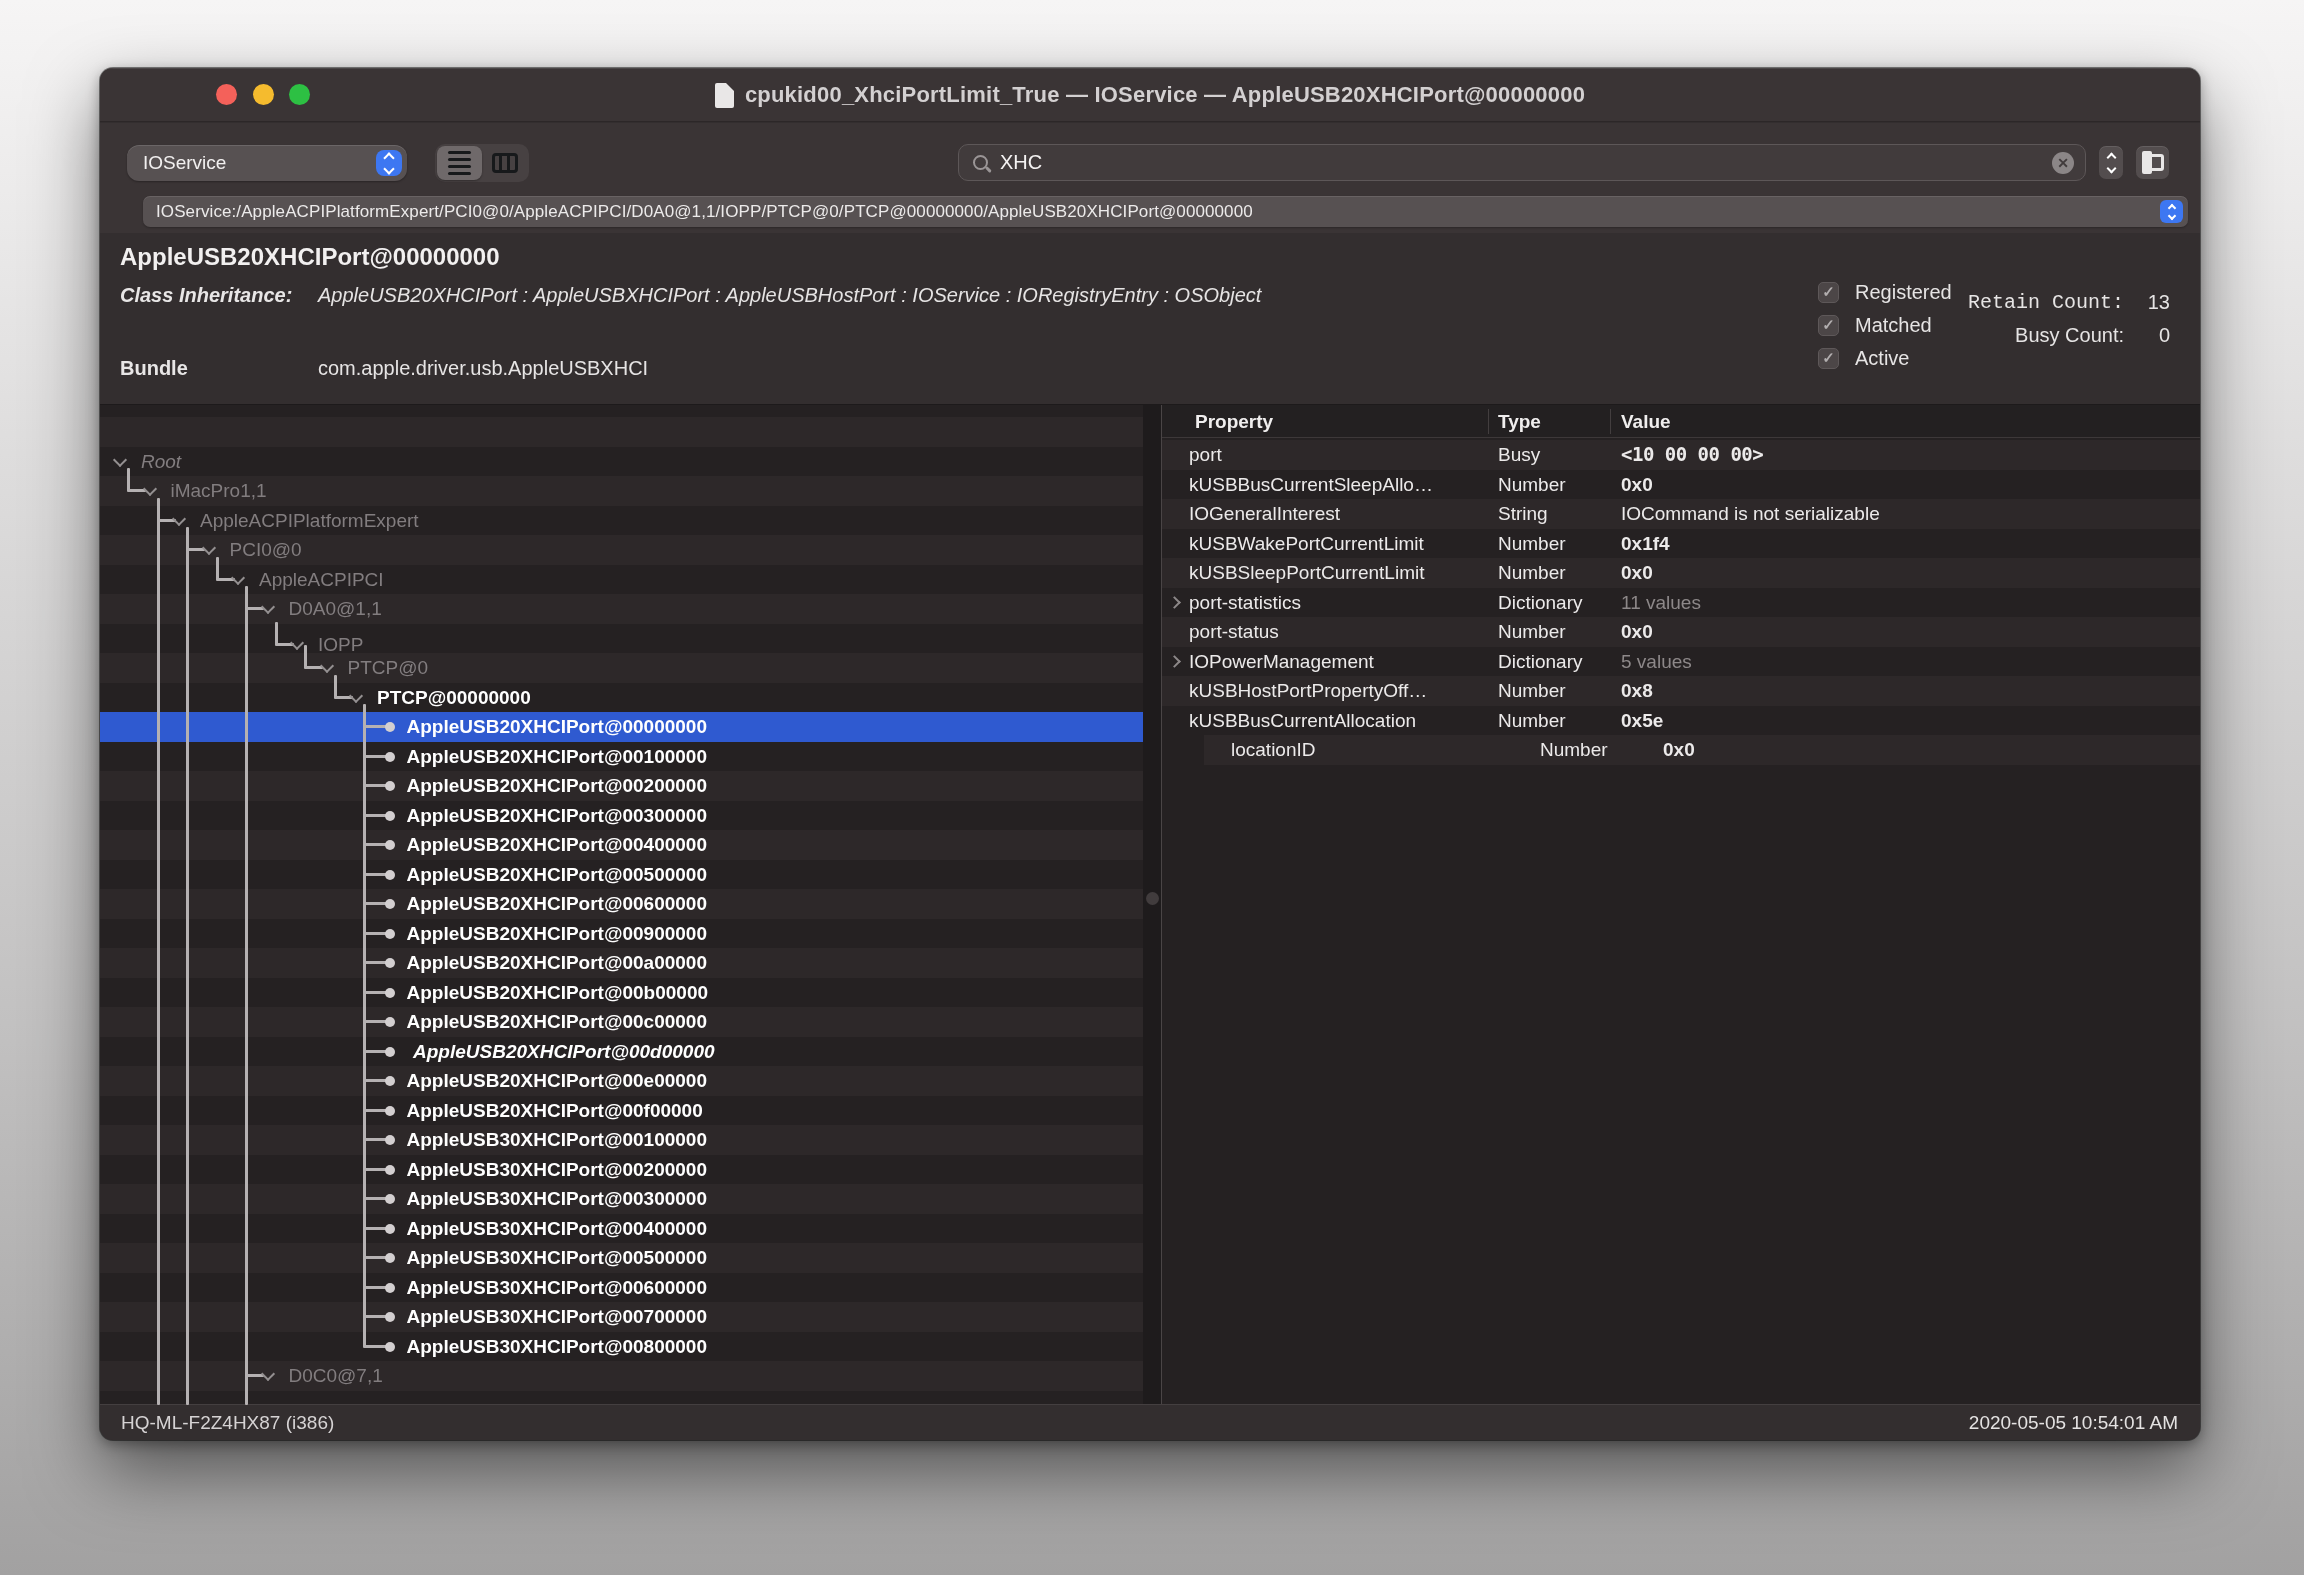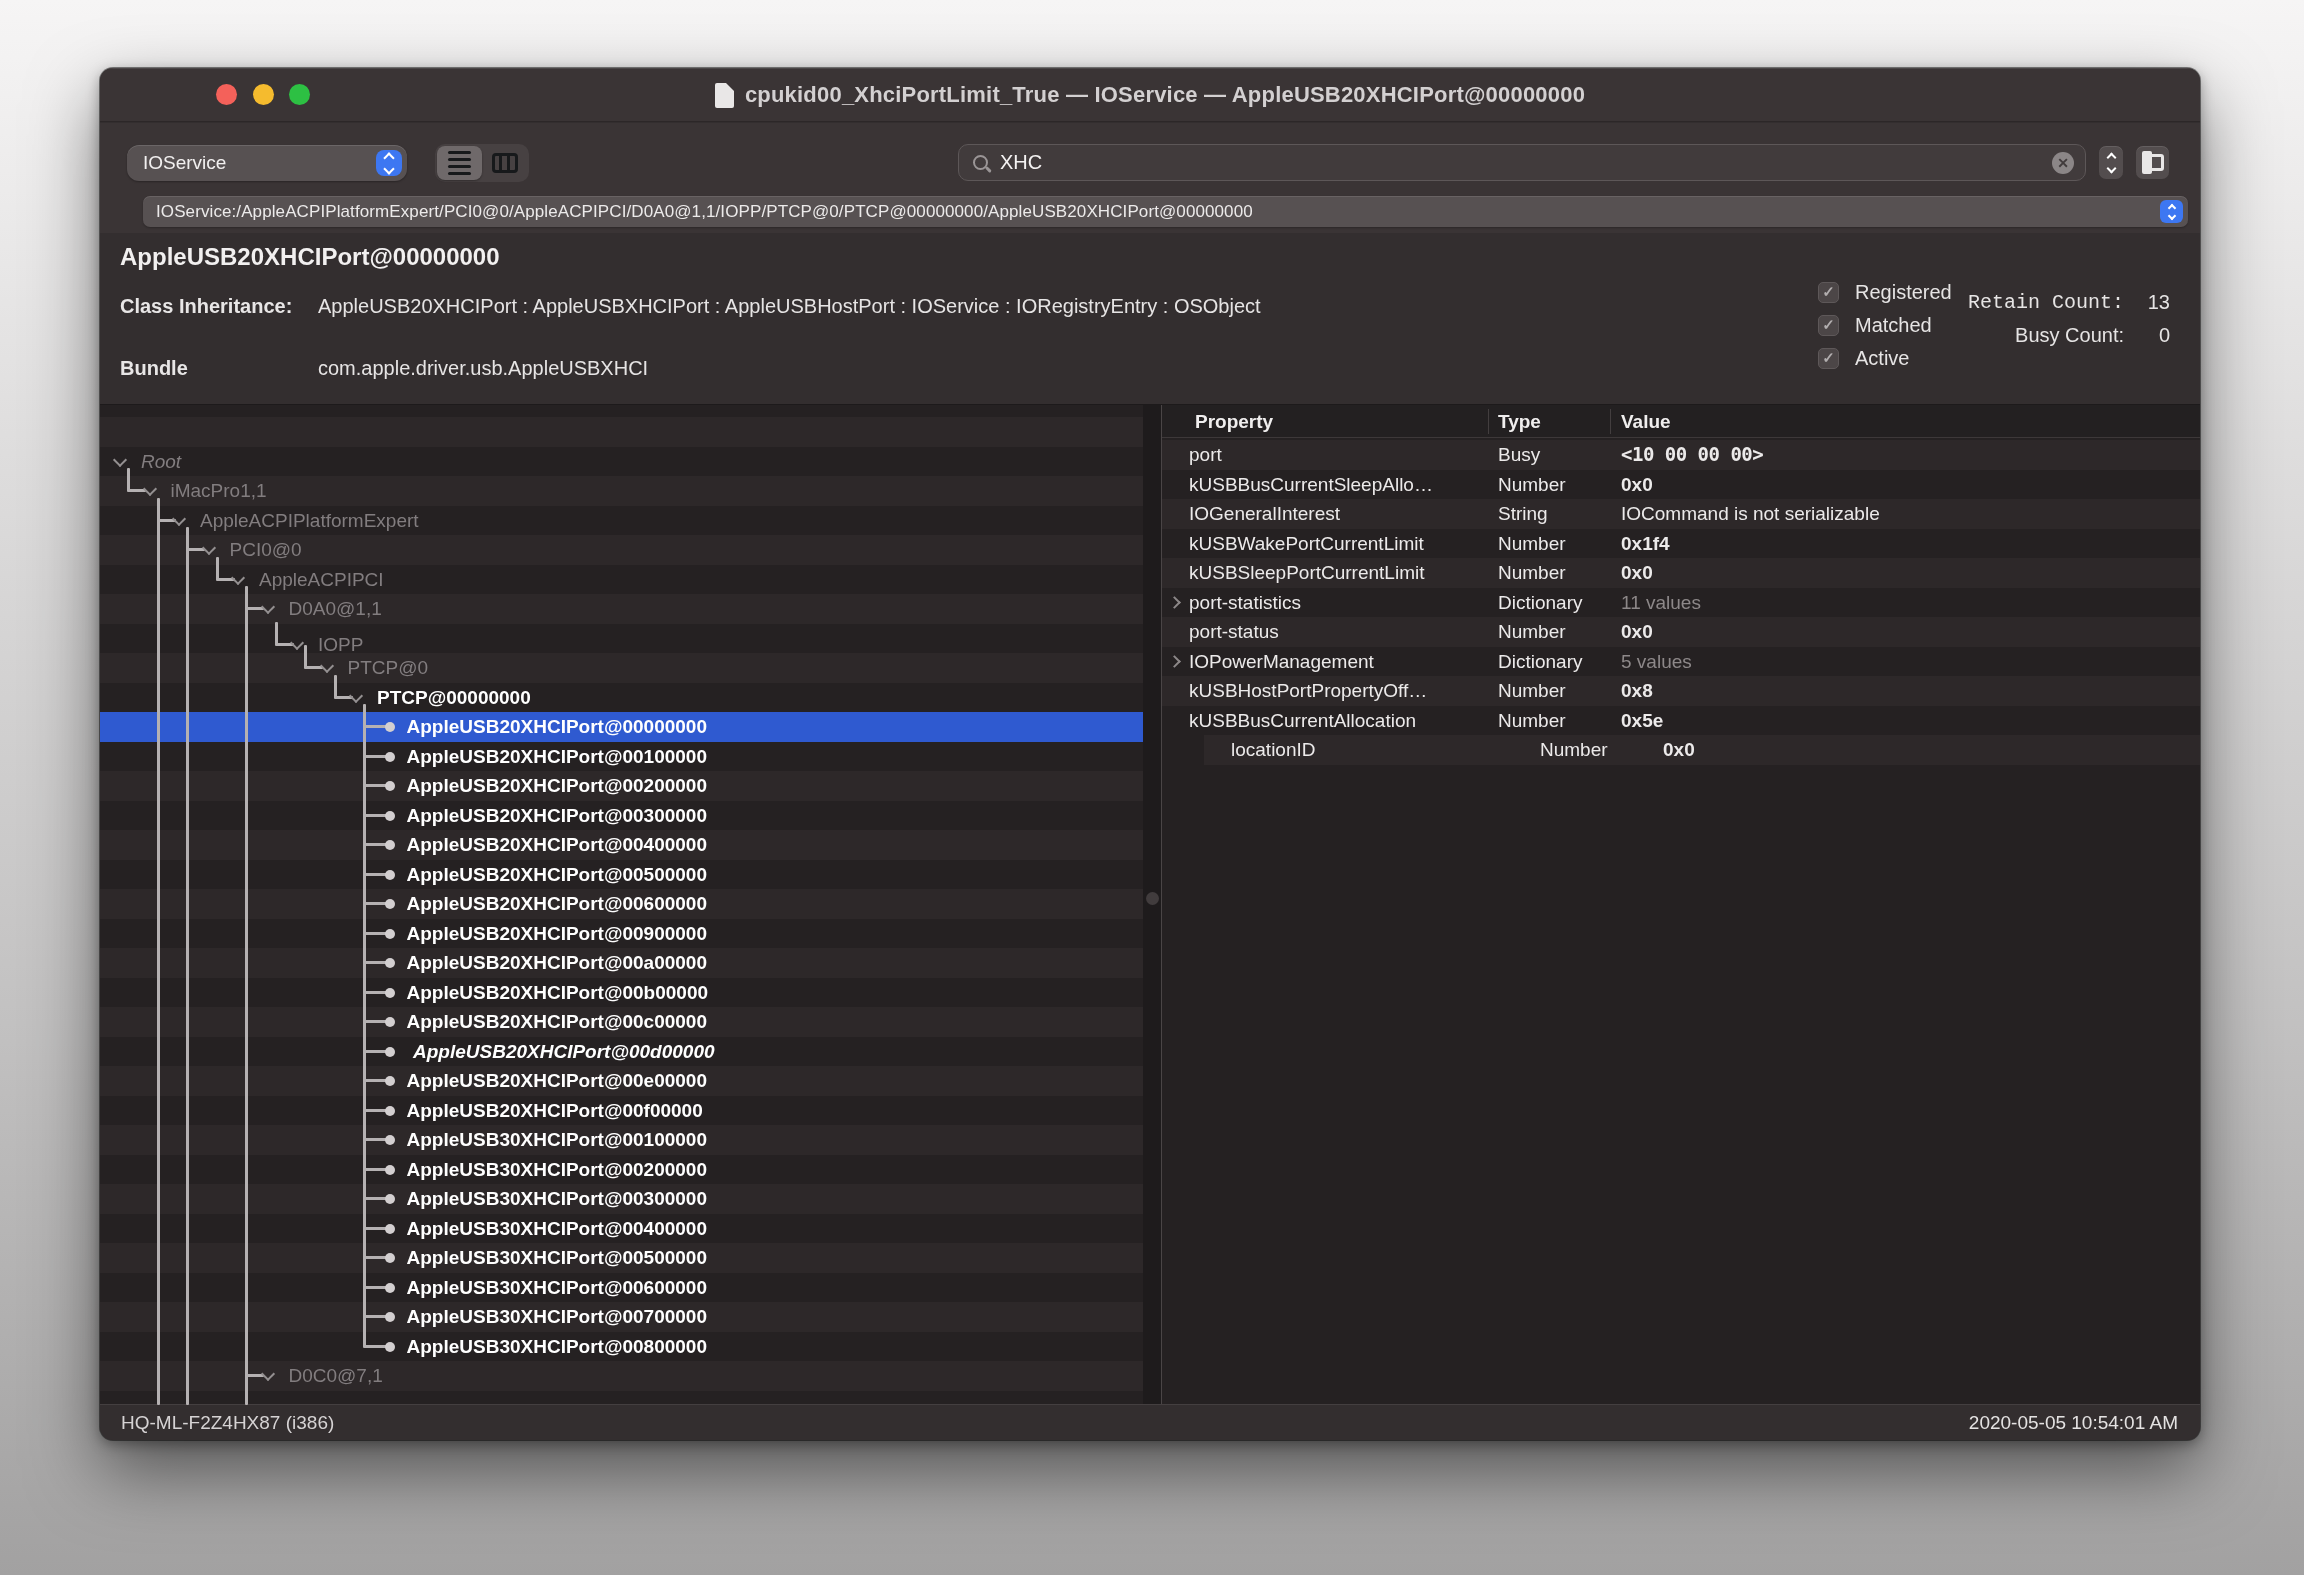--- a/index.html
+++ b/index.html
@@ -80,21 +80,21 @@
   }
   .path-text { margin-left:13px; font-size:17px; color:#eceaea; letter-spacing:.1px; white-space:nowrap; }
   .path-stepper { position:absolute; right:5px; top:4px; width:23px; height:23px; border-radius:6px; background:#3d77f2;
     display:flex; flex-direction:column; align-items:center; justify-content:center; gap:2px; }
   .path-stepper .chev-up,.path-stepper .chev-dn { width:6px; height:6px; border-width:2px; }
   
   .info { position:absolute; left:0; top:166px; right:0; height:170px; background:#332e2f; }
   .heading { position:absolute; left:20px; top:9px; font-size:24px; font-weight:700; color:#f2f0f0; }
   .inf-label { position:absolute; left:20px; font-size:20px; font-weight:700; color:#e8e6e6; }
   .inf-value { position:absolute; left:218px; font-size:20px; color:#e6e4e4; white-space:nowrap; }
-  .row-class { top:61px; } .row-bundle { top:123px; }
+  .row-class { top:50px;font-style:italic; } .row-bundle { top:123px; }
   .cb-row { position:absolute; left:1718px; display:flex; align-items:center; gap:16px; height:24px; }
   .cb-box { width:21px; height:21px; border-radius:5px; background:#4c4647; border:1px solid #5e5859;
     display:flex; align-items:center; justify-content:center; color:#b2aeaf; font-size:15px; font-weight:700; }
   .cb-label { font-size:20px; color:#e6e4e4; }
   .count-label { position:absolute; width:300px; text-align:right; font-size:20px; color:#e6e4e4; }
   .count-value { position:absolute; width:60px; text-align:right; font-size:20px; color:#e6e4e4; }
   
   .content { position:absolute; left:0; top:336px; right:0; height:1000px; background:#252122; border-top:1px solid #1d1a1b; }
   .tree-pane { position:absolute; left:0; top:0; width:1043px; height:1000px; background:#252122; overflow:hidden; }
   .stripe { position:absolute; left:0; right:0; background:#2d2829; }

